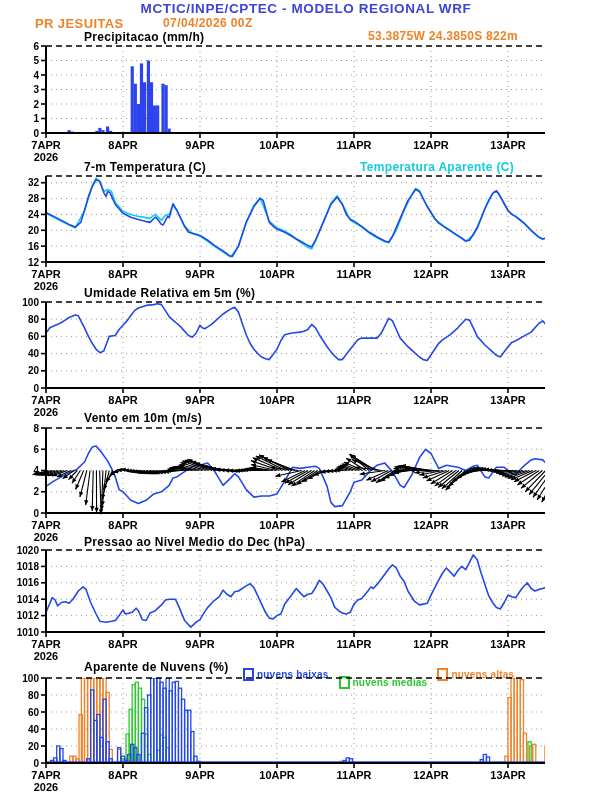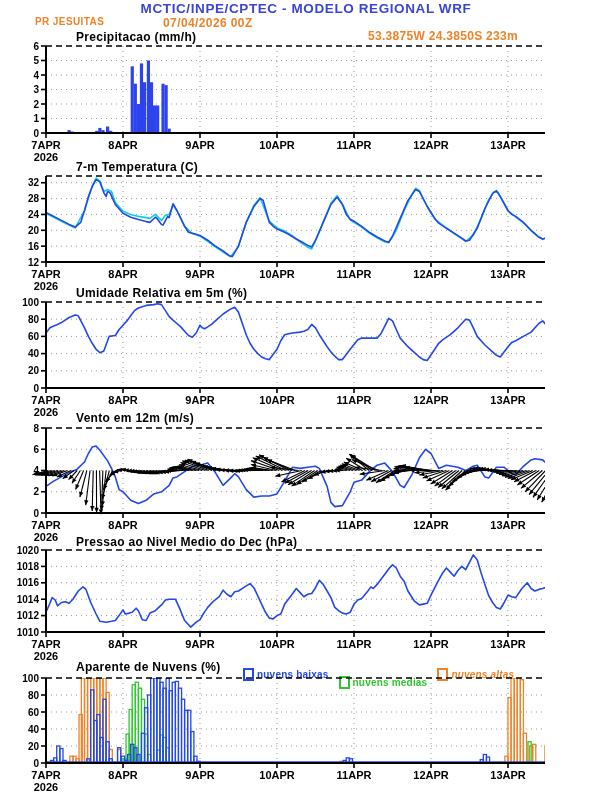--- a/index.html
+++ b/index.html
@@ -1,58 +1,59 @@
 <!DOCTYPE html>
 <html><head>
 <meta charset="utf-8">
 <style>
   html,body{margin:0;padding:0;background:#ffffff;}
   #page{position:relative;width:545px;height:792px;background:#ffffff;overflow:hidden;
         font-family:"Liberation Sans",sans-serif;}
   .hdr-title{position:absolute;top:1px;left:0;width:612px;text-align:center;
              font-size:13.5px;font-weight:bold;letter-spacing:0.6px;}
-  .hdr-station{position:absolute;top:16px;left:35px;font-size:10px;font-weight:bold;letter-spacing:0.4px;}
+  .hdr-station{position:absolute;top:16px;left:35px;font-size:13px;font-weight:bold;letter-spacing:0.4px;}
   .hdr-run{position:absolute;top:16px;left:163px;font-size:12px;font-weight:bold;letter-spacing:0.4px;}
-  .panel-title{position:absolute;left:76px;font-size:12px;font-weight:bold;color:#000;letter-spacing:0.3px;}
+  .panel-title{position:absolute;left:84px;font-size:12px;font-weight:bold;color:#000;letter-spacing:0.3px;}
   .coords{position:absolute;right:27px;top:29px;font-size:12px;font-weight:bold;letter-spacing:0.3px;}
   .legend-right{position:absolute;right:31px;top:160px;font-size:12px;font-weight:bold;letter-spacing:0.3px;}
   .cloud-legend{position:absolute;left:243px;top:660px;font-size:10px;font-weight:bold;
                 display:flex;gap:10px;align-items:center;letter-spacing:0.2px;white-space:nowrap;}
   .legend-item{display:flex;align-items:center;gap:3px;}
   .swatch{display:inline-block;width:7px;height:9px;border:2px solid #000;background:#fff;}
   svg{position:absolute;top:0;left:0;}
 </style>
 </head>
 <body>
 
 <div id="page">
   <div class="hdr-title" style="color: rgb(58, 69, 216);">MCTIC/INPE/CPTEC - MODELO REGIONAL WRF</div>
   <div class="hdr-station" style="color: rgb(240, 130, 40);">PR JESUITAS</div>
   <div class="hdr-run" style="color: rgb(240, 130, 40);">07/04/2026 00Z</div>
 
   <div class="panel-title" style="top:30px">Precipitacao (mm/h)</div>
-  <div class="coords" style="color: rgb(240, 130, 40);">53.3875W 24.3850S 233m</div>
+  <div class="coords" style="color: rgb(240, 130, 40);">53.3875W 24.3850S 822m</div>
 
   <div class="panel-title" style="top:160px">7-m Temperatura (C)</div>
+  <div class="legend-right" style="color: rgb(18, 206, 222);">Temperatura Aparente (C)</div>
 
   <div class="panel-title" style="top:286px">Umidade Relativa em 5m (%)</div>
-  <div class="panel-title" style="top:411px">Vento em 12m (m/s)</div>
+  <div class="panel-title" style="top:411px">Vento em 10m (m/s)</div>
   <div class="panel-title" style="top:535px">Pressao ao Nivel Medio do Dec (hPa)</div>
   <div class="panel-title" style="top:660px">Aparente de Nuvens (%)</div>
 
   <div class="cloud-legend">
     <span class="legend-item" style="color: rgb(35, 72, 232);">
       <span class="swatch" style="border-color: rgb(35, 72, 232);"></span>
       <span>nuvens baixas</span>
     </span>
     <span class="legend-item" style="color: rgb(46, 200, 46); margin-top: 16px;">
       <span class="swatch" style="border-color: rgb(46, 200, 46);"></span>
       <span>nuvens medias</span>
     </span>
-    <span class="legend-item" style="color: rgb(240, 130, 40); font-style: italic;">
+    <span class="legend-item" style="color: rgb(240, 130, 40);">
       <span class="swatch" style="border-color: rgb(240, 130, 40);"></span>
       <span>nuvens altas</span>
     </span>
   </div>
 
   <svg id="chart" width="612" height="792" viewBox="0 0 612 792">
       <g>
         <clipPath id="clip1">
           <rect x="46" y="46" width="539" height="87"></rect>
         </clipPath>

